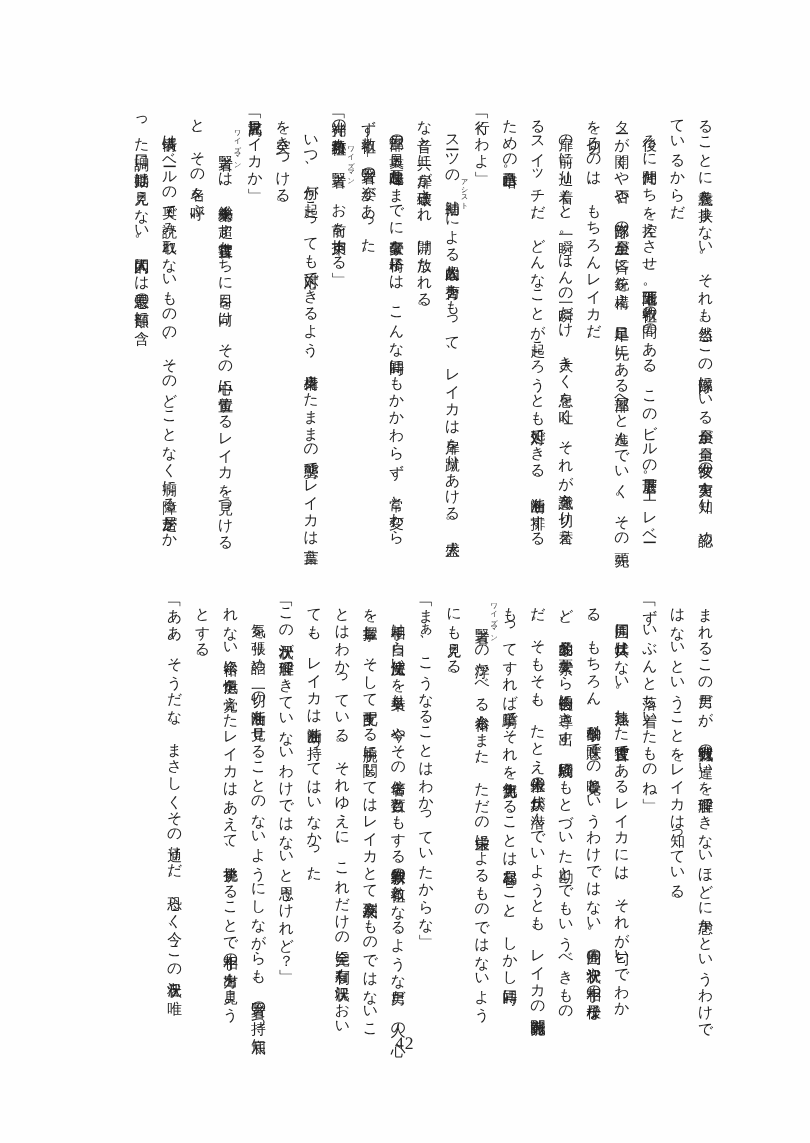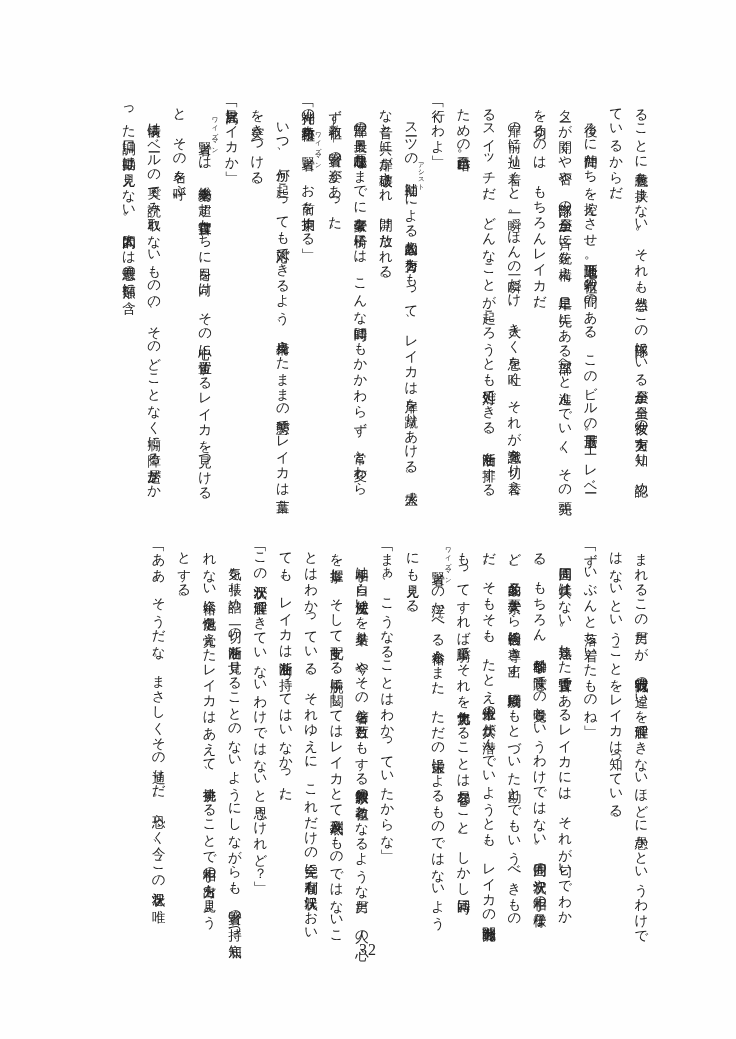--- a/index.html
+++ b/index.html
@@ -71,14 +71,14 @@
   <div class="text-block block-bottom">
       <p class="para">まれるこの男だが、彼我戦力の違いを理解できないほどに愚かというわけではないということをレイカは知っている。</p>
       <p class="para">「ずいぶんと落ち着いたものね」</p>
       <p class="para indent">周囲に伏兵はない。熟達した捜査官であるレイカには、それが匂いでわかる。もちろん、科学的な意味での嗅覚というわけではない。周囲の状況や相手の様子など、多元的な要素から複合的に導き出す、経験則にもとづいた勘とでもいうべきものだ。そもそも、たとえ十人単位の伏兵が潜んでいようとも、レイカの戦闘能力をもってすれば単騎でそれを無力化することは容易なこと。しかし同時に、<ruby>賢者<rt>ワイズマン</rt></ruby>の浮かべる余裕もまた、ただの虚栄によるものではないようにも見える。</p>
       <p class="para">「まぁ、こうなることはわかっていたからな」</p>
       <p class="para indent">相手は自ら魔法使いを名乗り、今やその信者を数百ともする新興宗教の教祖となるような男だ。人の心を掌握し、そして支配する手腕に関してはレイカとて到底及ぶものではないことはわかっている。それゆえに、これだけの完全に有利な状況においても、レイカは油断を持ってはいなかった。</p>
       <p class="para">「この状況が理解できていないわけではないと思うけれど？」</p>
       <p class="para indent">気を張り詰め、一切の油断を見せることのないようにしながらも、賢者の持つ底知れない余裕に危惧を覚えたレイカはあえて、挑発することで相手の出方を見ようとする。</p>
       <p class="para">「ああ。そうだな。まさしくその通りだ。恐らく今、この状況を唯</p>
     </div>
-  <div class="page-number">32</div>
+  <div class="page-number">42</div>
 </div>
 
 </body></html>

